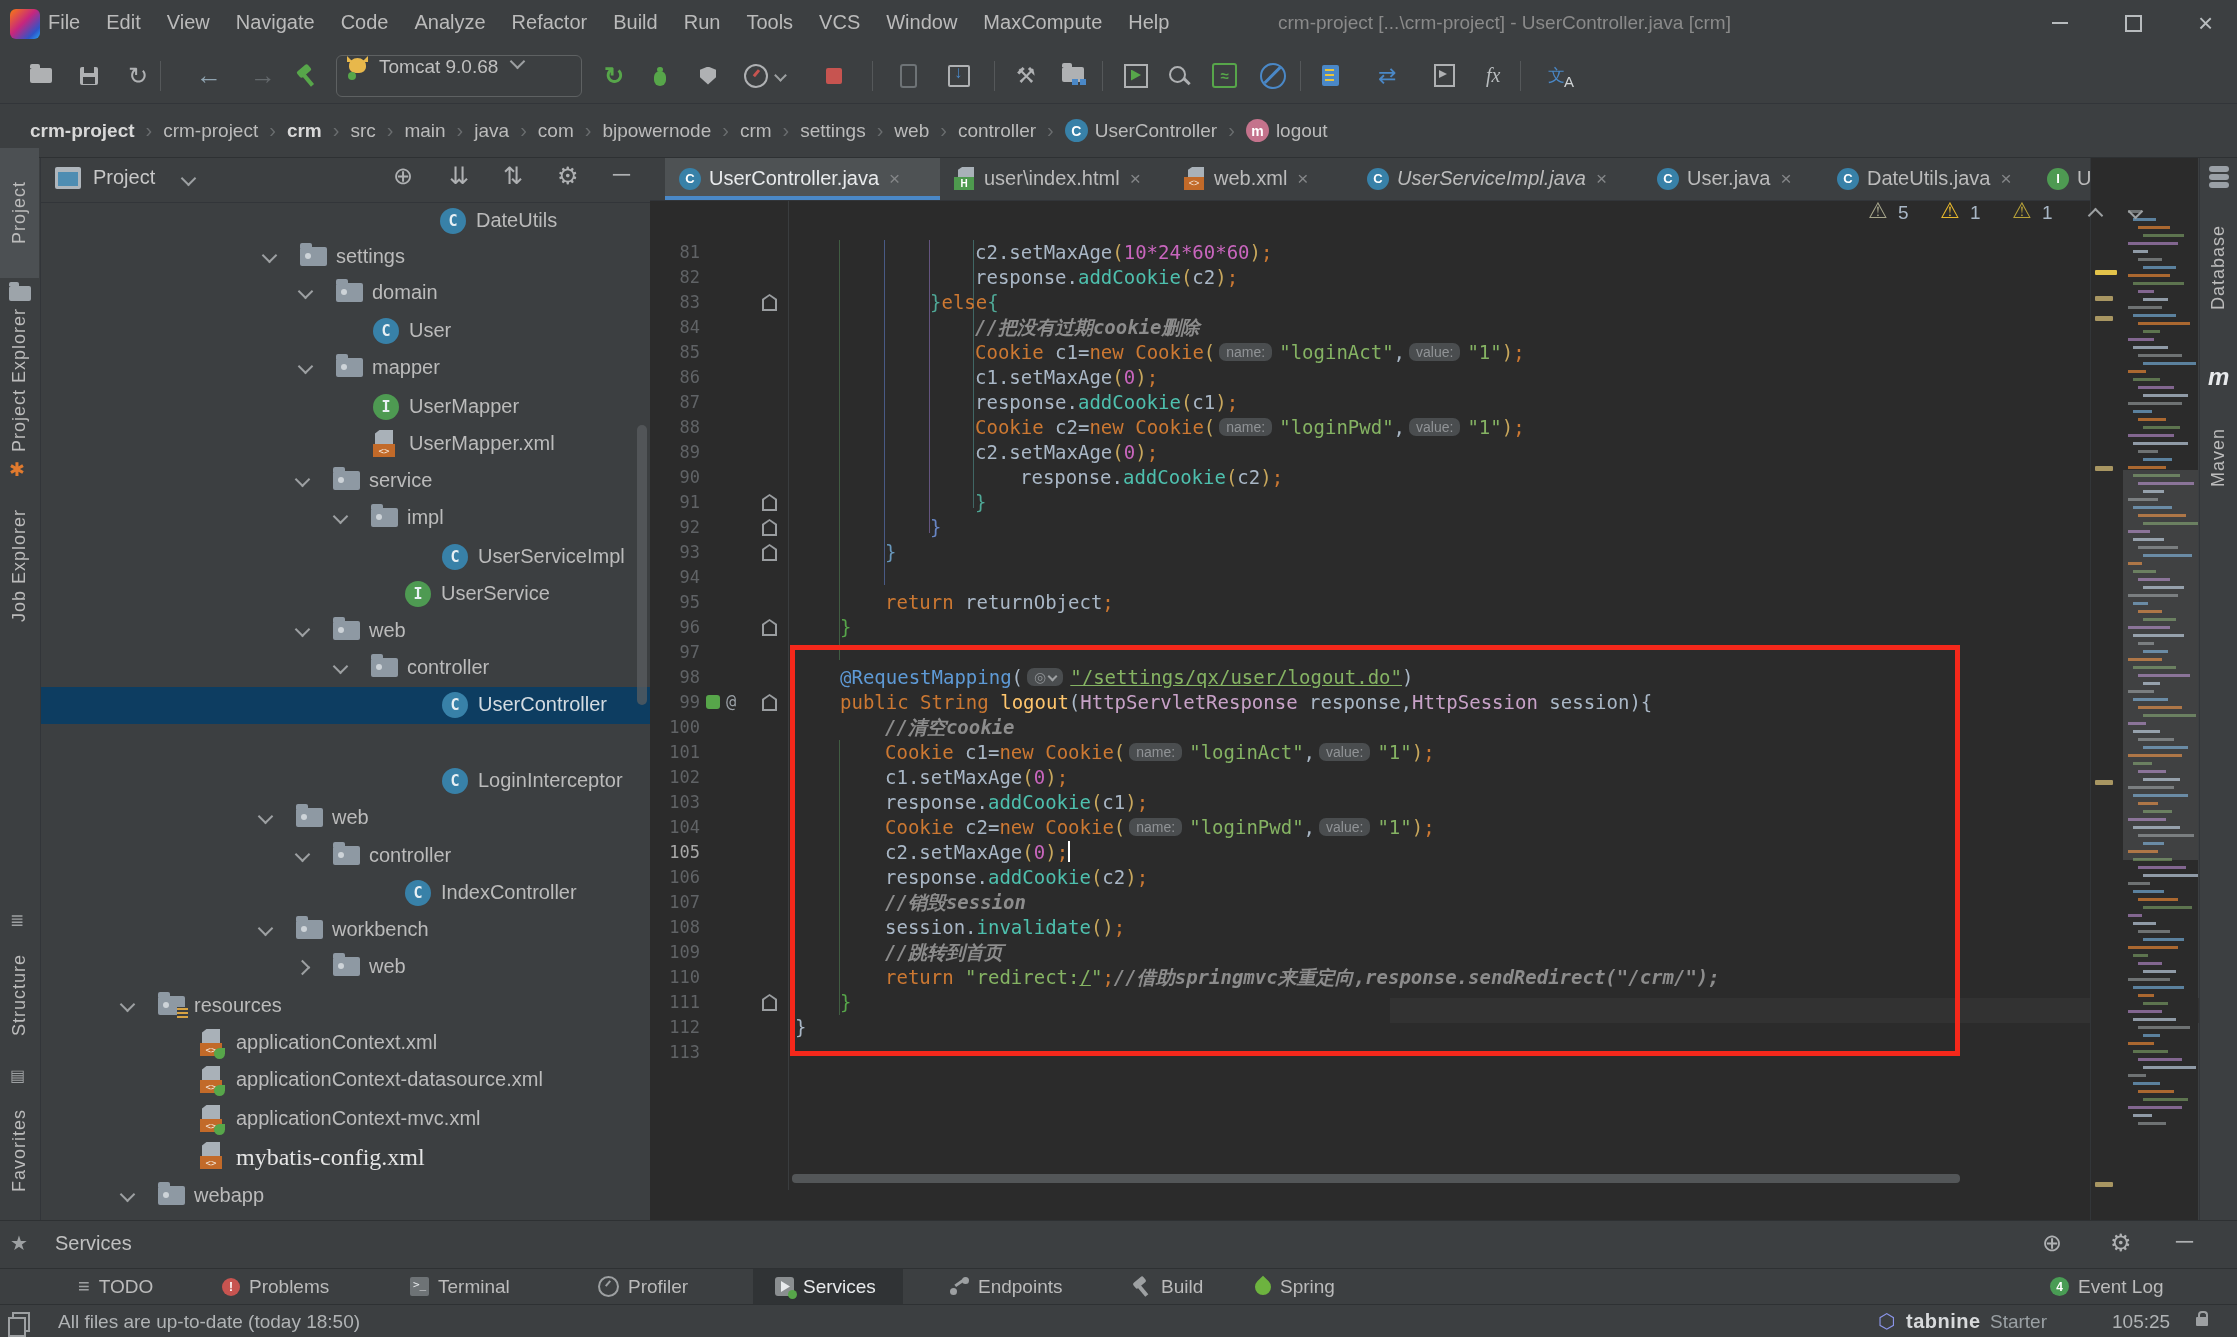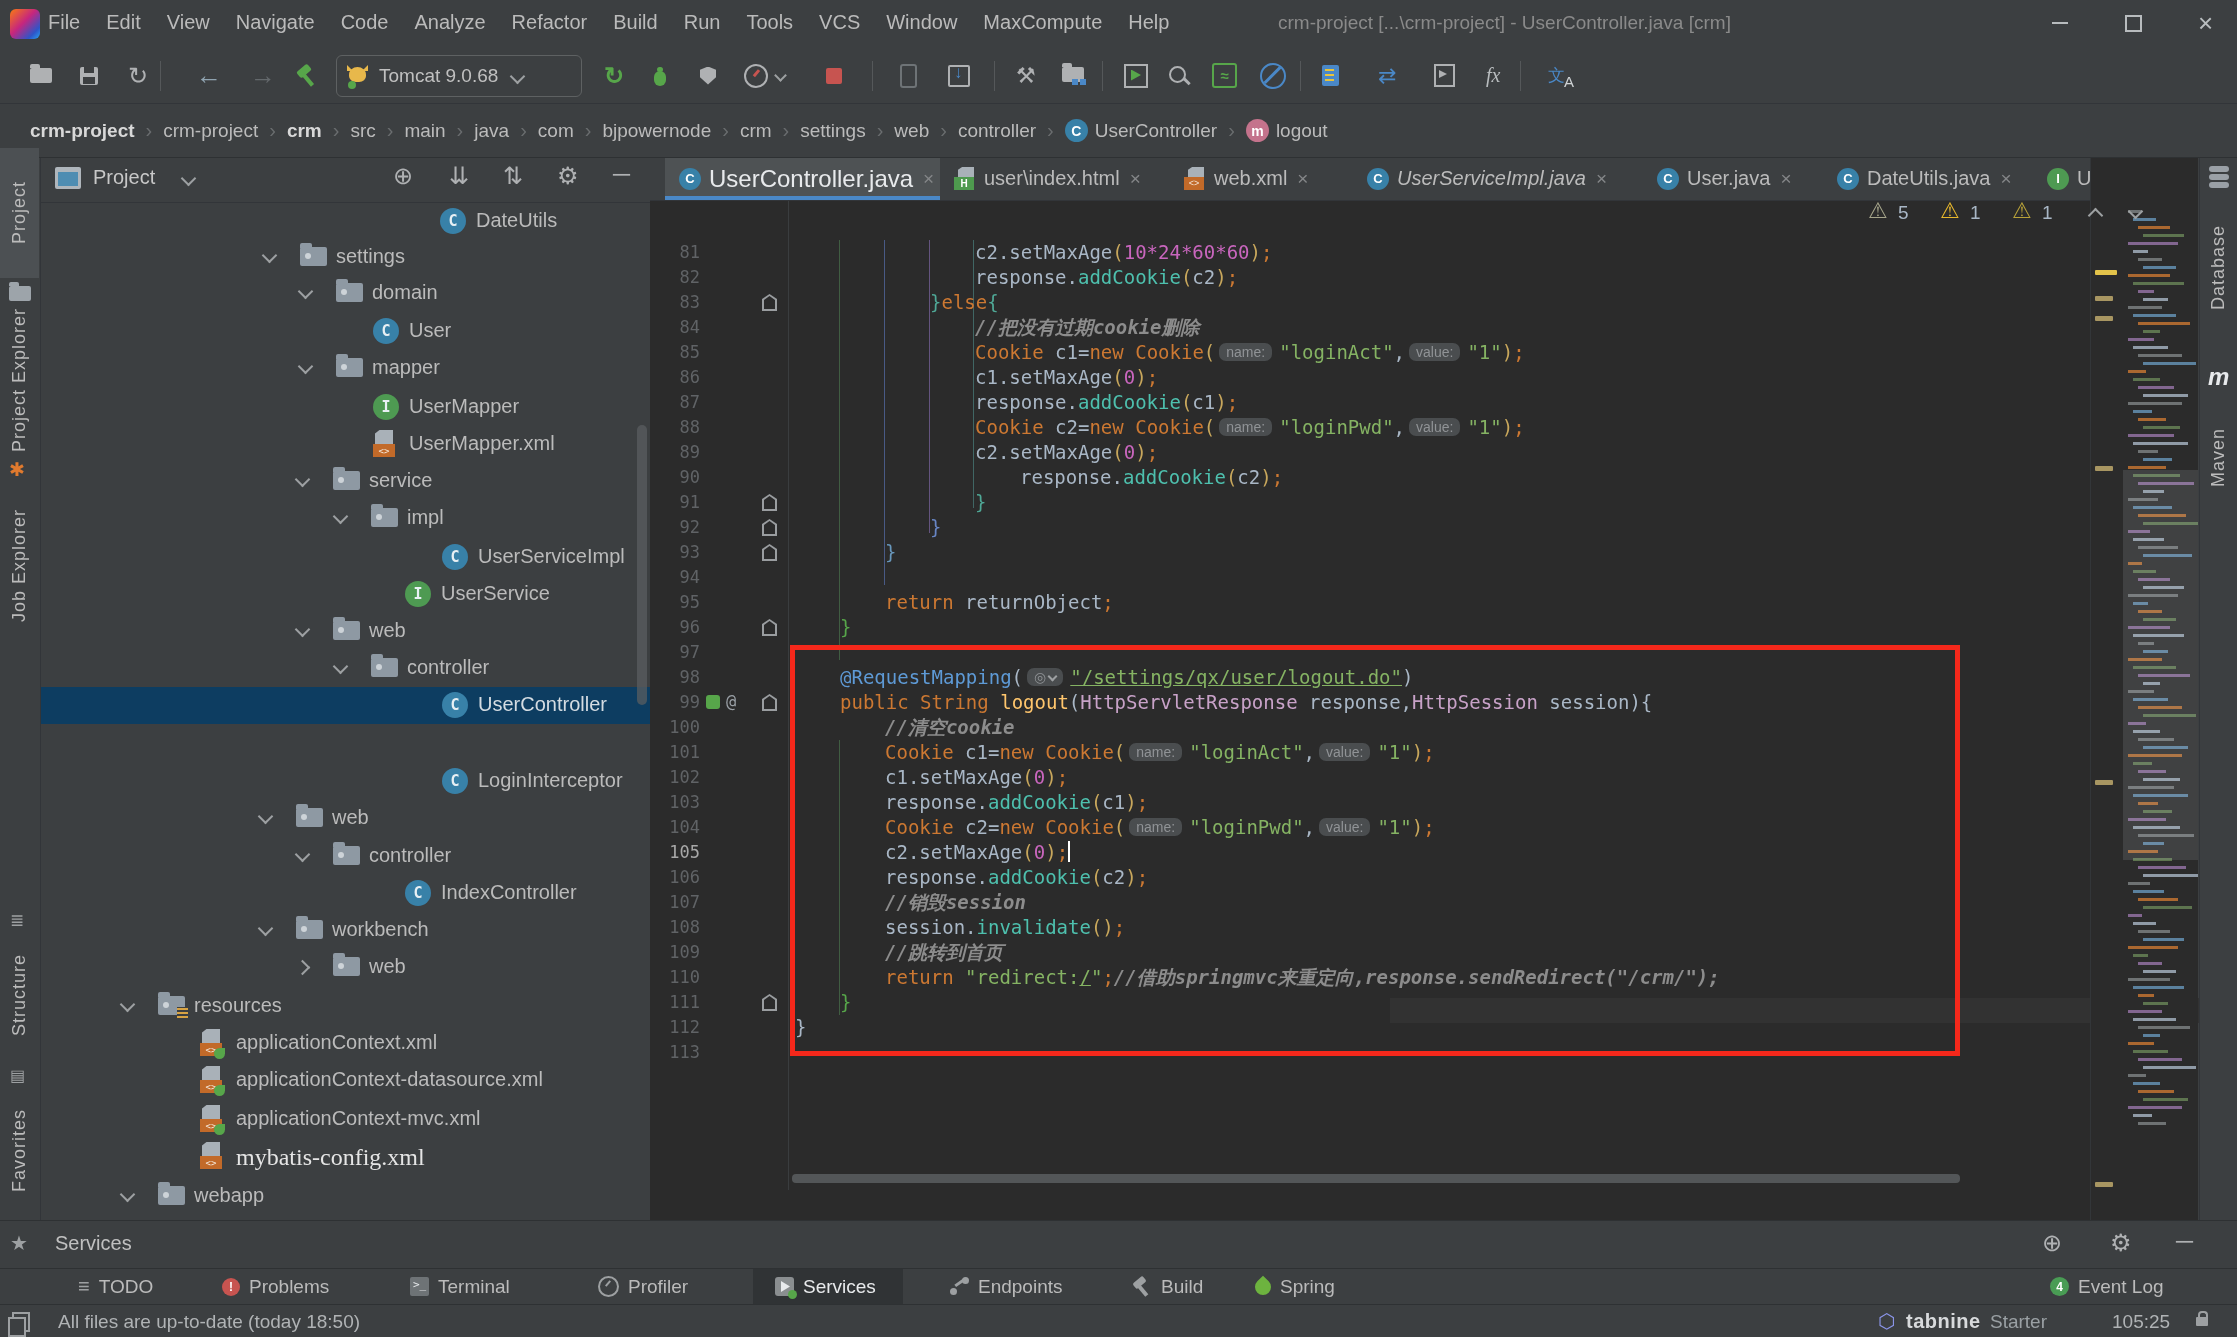--- a/index.html
+++ b/index.html
@@ -64,21 +64,21 @@
       </div>
       <div style="position: absolute; left: 250px; top: 0px; height: 55px; display: flex; align-items: center;">
         <span style="font-size:26px;color:#64696C">→</span>
       </div>
       <div style="position: absolute; left: 296px; top: 0px; height: 55px; display: flex; align-items: center;">
         <span style="position:relative;display:inline-block;width:22px;height:22px">
           <span style="position:absolute;left:1px;top:2px;width:14px;height:8px;background:#57A64A;border-radius:2px;transform:rotate(-40deg)"></span>
           <span style="position:absolute;left:10px;top:8px;width:4px;height:14px;background:#57A64A;transform:rotate(-40deg)"></span>
         </span>
       </div>
-      <div style="position: absolute; left: 336px; top: 7px; width: 244px; height: 40px; border: 1px solid rgb(94, 97, 98); border-radius: 6px; display: flex; align-items: center;">
+      <div style="position: absolute; left: 336px; top: 7px; width: 244px; height: 40px; border: 1px solid rgb(94, 97, 98); border-radius: 6px; display: flex; align-items: flex-start;">
         <span style="position:relative;display:inline-block;width:22px;height:22px;margin-left:10px;">
           <span style="position:absolute;left:2px;top:2px;width:17px;height:15px;background:#E8B84B;border-radius:50% 50% 40% 40%;"></span>
           <span style="position:absolute;left:0;top:0;width:6px;height:6px;background:#E8B84B;clip-path:polygon(0 0,100% 100%,0 100%);"></span>
           <span style="position:absolute;right:1px;top:0;width:6px;height:6px;background:#E8B84B;clip-path:polygon(100% 0,100% 100%,0 100%);"></span>
           <span style="position:absolute;left:1px;bottom:-2px;width:8px;height:8px;background:#57A64A;border-radius:50%;"></span>
         </span>
       <span style="margin-left:10px;font-size:19px;color:#C0C0C0;">Tomcat 9.0.68</span>
       <span class="chev down" style="margin-left:14px;"></span>
       </div>
       <div style="position: absolute; left: 604px; top: 0px; height: 55px; display: flex; align-items: center;">
@@ -540,21 +540,21 @@
       <div style="position: absolute; left: 190px; top: 832px; height: 25px; line-height: 25px; font-family: &quot;DejaVu Sans Mono&quot;, monospace; font-size: 19px; white-space: pre;"><span class="c-bgn">}</span></div>
       <div style="position: absolute; left: 0px; top: 857px; width: 50px; text-align: right; font: 17px / 25px &quot;DejaVu Sans Mono&quot;, monospace; color: rgb(96, 99, 102);">112</div>
       <div style="position: absolute; left: 145px; top: 857px; height: 25px; line-height: 25px; font-family: &quot;DejaVu Sans Mono&quot;, monospace; font-size: 19px; white-space: pre;"><span class="c-p">}</span></div>
       <div style="position: absolute; left: 0px; top: 882px; width: 50px; text-align: right; font: 17px / 25px &quot;DejaVu Sans Mono&quot;, monospace; color: rgb(96, 99, 102);">113</div>
       <div style="position: absolute; left: 145px; top: 882px; height: 25px; line-height: 25px; font-family: &quot;DejaVu Sans Mono&quot;, monospace; font-size: 19px; white-space: pre;"></div>
     </div>
 
   <div class="abs" id="tabstrip" style="left:650px;top:158px;width:1548px;height:42px;background:#3C3F41;border-bottom:1px solid #323539;">
       <div style="position: absolute; left: 15px; top: 0px; width: 275px; height: 41px; display: flex; align-items: center; padding-left: 14px; box-sizing: border-box; overflow: hidden; background: rgb(78, 82, 84);">
         <span class="circ" style="width:22px;height:22px;background:#3881A8;font-size:13px;margin-right:8px;flex:none;">C</span>
-        <span style="font-size:24px;color:#E8EAEC;white-space:nowrap;text-align:right;">UserController.java</span>
+        <span style="font-size:20px;color:#E8EAEC;white-space:nowrap;text-align:right;">UserController.java</span>
         <span style="margin-left:10px;font-size:19px;color:#848688;">×</span>
       </div>
       <div style="position: absolute; left: 15px; top: 38px; width: 275px; height: 4px; background: rgb(74, 136, 199);"></div>
       <div style="position: absolute; left: 290px; top: 0px; width: 230px; height: 41px; display: flex; align-items: center; padding-left: 14px; box-sizing: border-box; overflow: hidden;">
         <span style="position:relative;width:22px;height:24px;margin-right:8px;flex:none;">
           <span style="position:absolute;left:4px;top:0;width:16px;height:11px;background:#A9B1B8;clip-path:polygon(0 100%,0 30%,30% 0,100% 0,100% 100%);"></span>
           <span style="position:absolute;left:0;top:10px;width:20px;height:13px;background:#4E9A4E;display:flex;align-items:center;justify-content:center;color:#fff;font-size:10px;font-weight:bold;">H</span>
         </span>
         <span style="font-size:20px;color:#BBBBBB;white-space:nowrap;">user\index.html</span>
         <span style="margin-left:10px;font-size:19px;color:#848688;">×</span>

